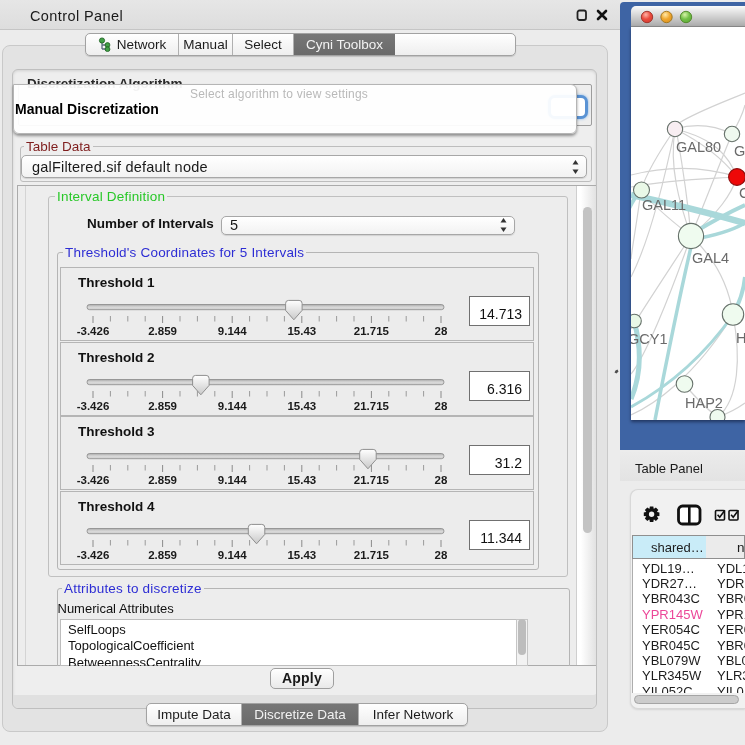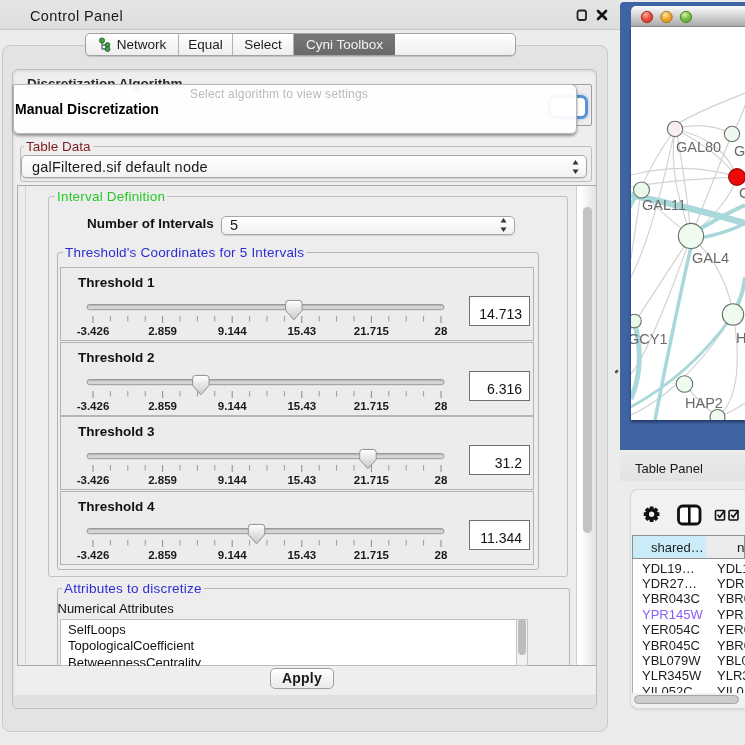--- a/index.html
+++ b/index.html
@@ -46,21 +46,21 @@
 <div class="seg" style="left:85px;top:33px;width:431px;height:23px;">
  <div class="s" style="width:93px;">
   <svg width="14" height="15" style="margin-right:5px;">
           <g stroke="#5b6b7d" stroke-width="1.3" fill="none">
    <path d="M4 4 V12 M4 8 H9 M4 12 H9"></path>
           </g>
    <circle cx="4" cy="3.5" r="2.6" fill="#43a047" stroke="#1b5e20" stroke-width="0.8"></circle>
    <circle cx="9.5" cy="8" r="2.4" fill="#43a047" stroke="#1b5e20" stroke-width="0.8"></circle>
    <circle cx="9.5" cy="12.2" r="2.4" fill="#43a047" stroke="#1b5e20" stroke-width="0.8"></circle>
   </svg>Network</div>
- <div class="s" style="width:54px;">Equal</div>
+ <div class="s" style="width:54px;">Manual</div>
  <div class="s" style="width:61px;">Select</div>
  <div class="s sel" style="width:101px;">Cyni Toolbox</div>
 </div>
 
 <div class="lbl" style="left:27px;top:76px;font-size:13.5px;font-weight:bold;color:#2a2a2a;z-index:3;">Discretization Algorithm</div>
 <div class="abs" style="left:18px;top:84px;width:574px;height:42px;border:1px solid #9d9d9d;border-radius:2px;"></div>
 <div class="abs" style="left:548px;top:95px;width:40px;height:24px;background:#fff;
  border:3px solid #5a93d4;border-radius:7px;box-shadow:0 0 3px #7eb2e8;"></div>
 
 <div class="abs" style="left:13px;top:84px;width:564px;height:50px;background:rgba(255,255,255,0.94);
@@ -292,20 +292,25 @@
 <div class="abs" style="left:518px;top:619px;width:8px;height:36px;background:#bdbdbd;border-radius:4px;"></div>
 <div class="abs" style="left:18px;top:666px;width:578px;height:28px;background:#eeeeee;"></div>
 
 <div class="abs" style="left:576px;top:186px;width:20px;height:479px;
  background:linear-gradient(to right,#ffffff 20%,#e2e2e2);border-left:1px solid #cfcfcf;"></div>
 <div class="abs" style="left:582.5px;top:207px;width:9px;height:326px;background:#c3c3c3;border-radius:4.5px;"></div>
 
 <div class="abs" style="left:270px;top:668px;width:64px;height:21px;
  background:linear-gradient(#ffffff,#e9e9e9);border:1px solid #9f9f9f;border-radius:5px;
  font-size:14px;font-weight:600;letter-spacing:0.2px;color:#1a1a1a;text-align:center;line-height:19px;">Apply</div>
+<div class="seg" style="left:146px;top:702.5px;width:322px;height:23.5px;">
+ <div class="s" style="width:95px;">Impute Data</div>
+ <div class="s sel" style="width:117px;">Discretize Data</div>
+ <div class="s" style="width:108px;">Infer Network</div>
+</div>
 
 <svg class="abs" style="left:613px;top:367px;" width="8" height="8">
  <path d="M1.5 5.5 Q2 3 4.5 2.5 L5.5 4.5 Q4 6 3.5 6.5 Z" fill="#4f4f4f"></path>
 </svg>
 
 <div class="abs" style="left:620px;top:2px;width:125px;height:448px;background:#3e64a4;
  border-radius:4px 0 0 0;"></div>
 <div class="abs" style="left:631px;top:6px;width:114px;height:21px;
  background:linear-gradient(#fbfbfb,#ababab);border-radius:5px 0 0 0;
  border-bottom:1px solid #8a8a8a;"></div>
@@ -419,21 +424,21 @@
 <div class="lbl" style="left:651px;top:540px;font-size:13px;color:#1c1c1c;">shared…</div>
 <div class="lbl" style="left:737px;top:540px;font-size:13.5px;color:#1c1c1c;">na</div>
 <div class="abs" style="left:632px;top:559px;width:113px;height:134px;background:#fff;
  border-left:1px solid #adadad;overflow:hidden;">
       <div class="lbl" style="left:9px;top:1.5px;font-size:13px;color:#1c1c1c;">YDL19…</div>
       <div class="lbl" style="left:84px;top:1.5px;font-size:13px;color:#1c1c1c;">YDL1</div>
       <div class="lbl" style="left:9px;top:16.9px;font-size:13px;color:#1c1c1c;">YDR27…</div>
       <div class="lbl" style="left:84px;top:16.9px;font-size:13px;color:#1c1c1c;">YDR2</div>
       <div class="lbl" style="left:9px;top:32.3px;font-size:13px;color:#1c1c1c;">YBR043C</div>
       <div class="lbl" style="left:84px;top:32.3px;font-size:13px;color:#1c1c1c;">YBR0</div>
-      <div class="lbl" style="left:9px;top:47.7px;font-size:13px;color:#8b5cf6;">YPR145W</div>
+      <div class="lbl" style="left:9px;top:47.7px;font-size:13px;color:#ec4899;">YPR145W</div>
       <div class="lbl" style="left:84px;top:47.7px;font-size:13px;color:#1c1c1c;">YPR1</div>
       <div class="lbl" style="left:9px;top:63.1px;font-size:13px;color:#1c1c1c;">YER054C</div>
       <div class="lbl" style="left:84px;top:63.1px;font-size:13px;color:#1c1c1c;">YER0</div>
       <div class="lbl" style="left:9px;top:78.5px;font-size:13px;color:#1c1c1c;">YBR045C</div>
       <div class="lbl" style="left:84px;top:78.5px;font-size:13px;color:#1c1c1c;">YBR0</div>
       <div class="lbl" style="left:9px;top:93.9px;font-size:13px;color:#1c1c1c;">YBL079W</div>
       <div class="lbl" style="left:84px;top:93.9px;font-size:13px;color:#1c1c1c;">YBL0</div>
       <div class="lbl" style="left:9px;top:109.3px;font-size:13px;color:#1c1c1c;">YLR345W</div>
       <div class="lbl" style="left:84px;top:109.3px;font-size:13px;color:#1c1c1c;">YLR3</div>
       <div class="lbl" style="left:9px;top:124.7px;font-size:13px;color:#1c1c1c;">YIL052C</div>

